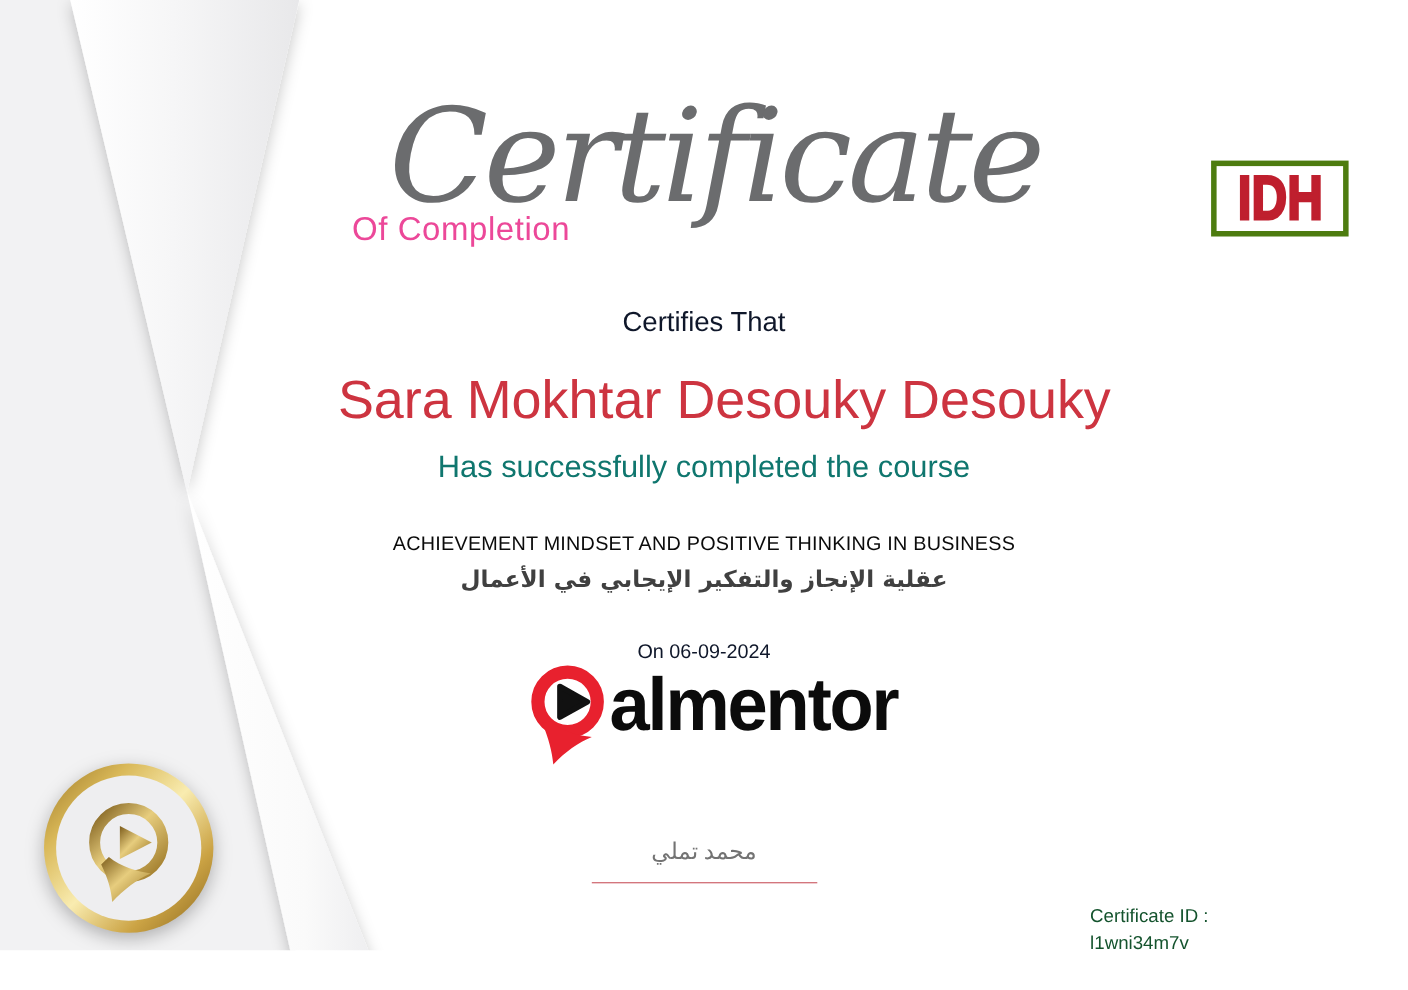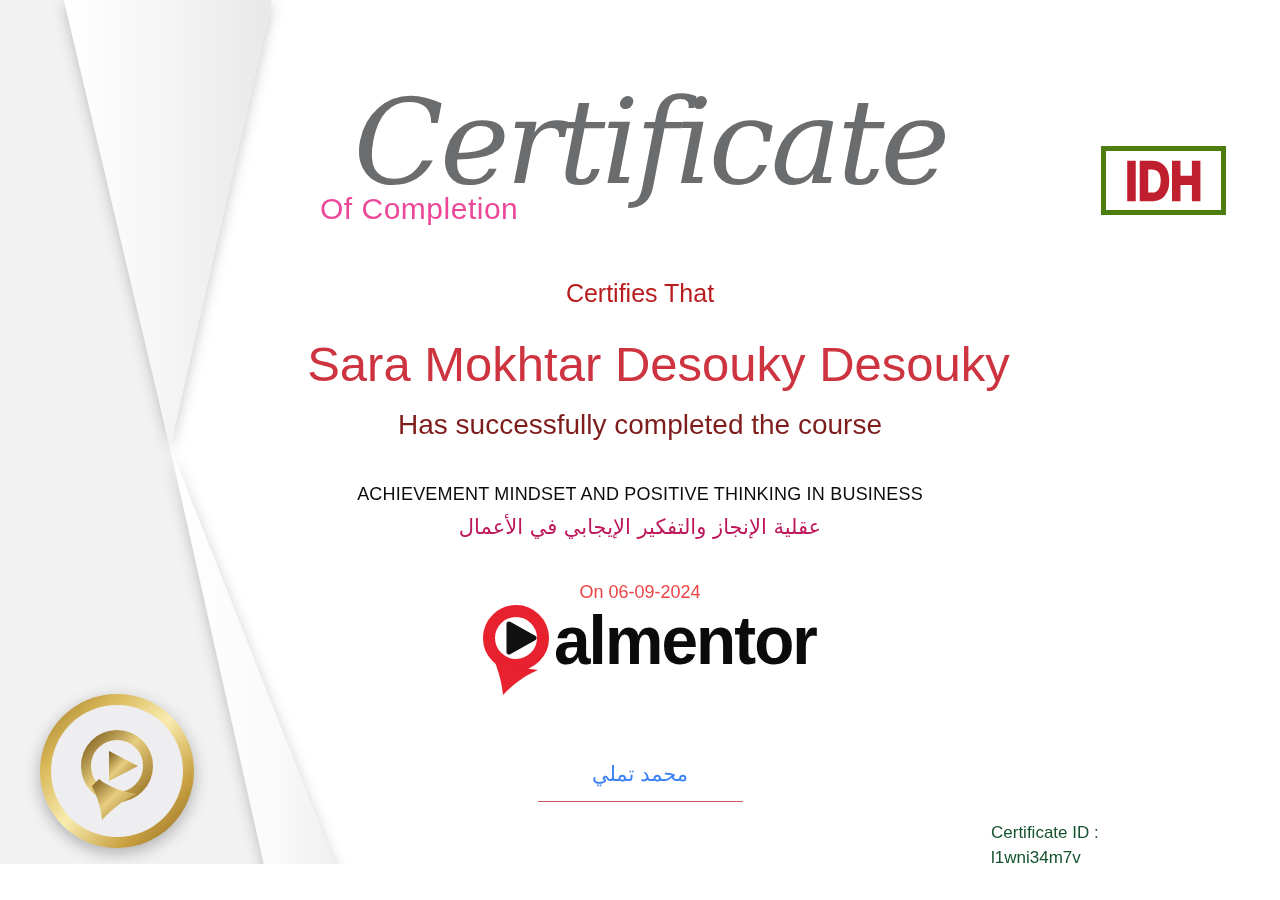--- a/index.html
+++ b/index.html
@@ -24,31 +24,31 @@
   .idh-box{
     position:absolute;left:1101px;top:146px;width:125px;height:69px;box-sizing:border-box;
     border:5px solid #4d7c0f;display:flex;align-items:center;justify-content:center;overflow:hidden;
   }
   .idh-text{
     color:#bf1f2e;font-weight:bold;font-size:44px;letter-spacing:0px;
     transform:scale(1.02,1.28);-webkit-text-stroke:2px #bf1f2e;line-height:1;
   }
   
   .cline{position:absolute;left:0;right:0;text-align:center;}
-  .certifies{top:279px;font-size:25px;color:#b91c1c;}
+  .certifies{top:279px;font-size:25px;color:#0f172a;}
   .name{top:336px;font-size:49px;color:#cd3440;padding-left:37px;}
-  .completed{top:409px;font-size:28px;color:#7f1d1d;}
+  .completed{top:409px;font-size:28px;color:#0f766e;}
   .course-en{top:484px;font-size:18px;font-weight:normal;color:#0b0b0b;letter-spacing:0.2px;}
-  .course-ar{top:515px;font-size:21px;font-weight:normal;color:#be185d;font-family:"DejaVu Sans",sans-serif;}
-  .date{top:582px;font-size:18px;color:#ef4444;}
+  .course-ar{top:515px;font-size:21px;font-weight:bold;color:#404040;font-family:"DejaVu Sans",sans-serif;}
+  .date{top:582px;font-size:18px;color:#0f172a;}
   .logo-row{top:600px;display:flex;justify-content:center;padding-left:28px;}
   .logo-row svg{display:block;}
   
   .sig-block{top:762px;}
-  .sig-name{font-size:21px;color:#3b82f6;font-family:Liberation Sans, sans-serif;}
+  .sig-name{font-size:21px;color:#737373;font-family:Liberation Serif, serif;}
   .sig-line{width:205px;height:0;border-top:1px solid #c9555e;margin:15px auto 0 auto;}
   
   .cert-id{position:absolute;left:991px;top:820px;font-size:17px;line-height:25px;color:#14532d;text-align:left;}
 </style>
 </head>
 <body>
 
 <div class="canvas">
 
   <svg class="deco" width="420" height="900" viewBox="0 0 420 900" aria-hidden="true">

